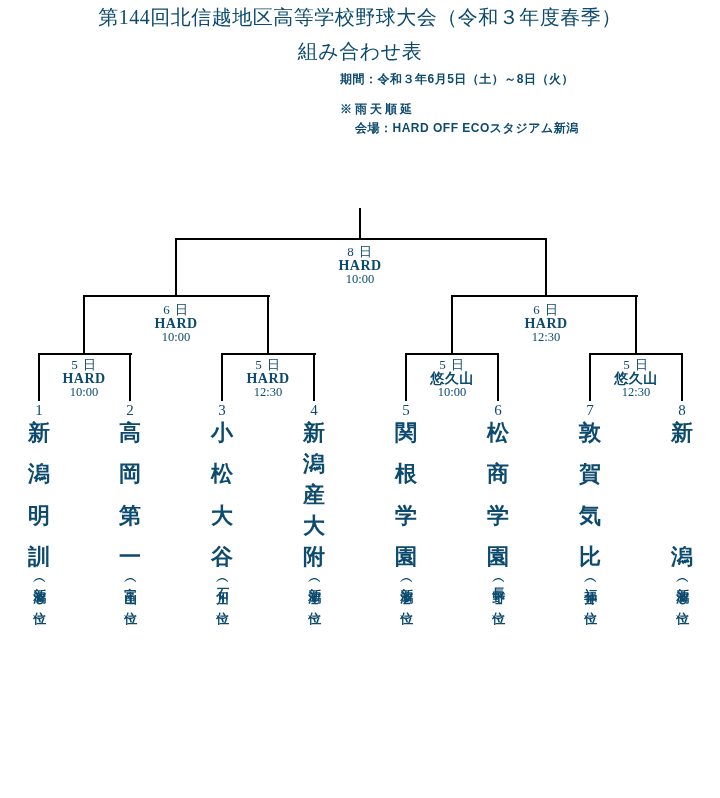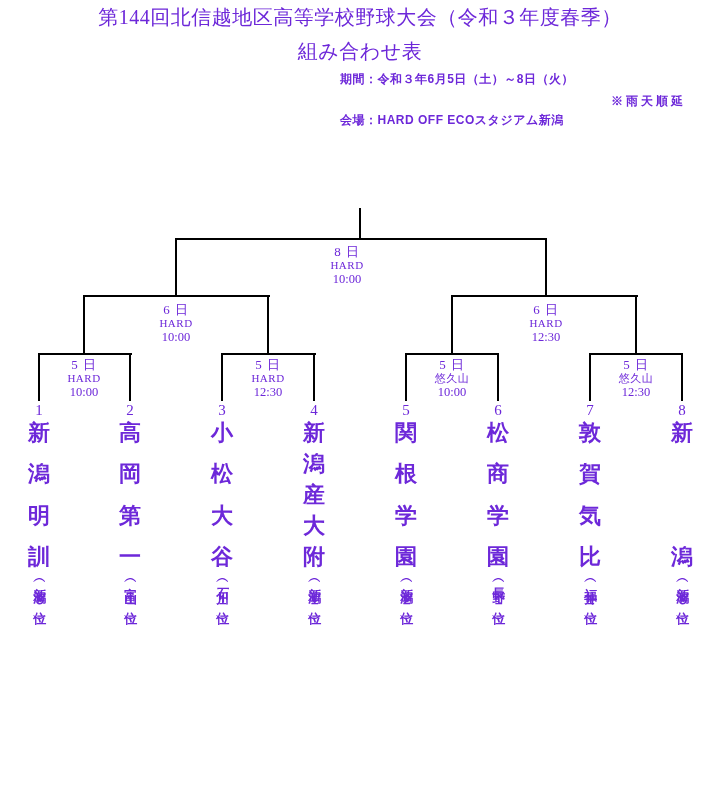--- a/index.html
+++ b/index.html
@@ -1,46 +1,46 @@
 <!DOCTYPE html>
 <html><head>
 <meta charset="utf-8">
 <style>
   html,body{margin:0;padding:0;background:#fff;}
   #canvas{
     position:relative;width:720px;height:635px;background:#ffffff;
-    overflow:hidden;color:#6d28d9;
+    overflow:hidden;color:#0c4a6e;
     font-family:"Liberation Sans",sans-serif;
   }
   
   .title{
     position:absolute;top:6px;left:0;width:720px;text-align:center;
     font-family:"Liberation Serif",serif;font-size:20px;line-height:22px;
     font-weight:500;letter-spacing:.5px;white-space:nowrap;
   }
   .title2{top:40px;}
   
   .info{
     position:absolute;left:340px;top:70px;width:352px;
     font-weight:bold;font-size:12px;line-height:19px;white-space:nowrap;
   }
   .info-period{letter-spacing:.5px;}
-  .info-rain{text-align:right;letter-spacing:3px;padding-right:6px;margin-top:3px;}
-  .info-venue1{letter-spacing:.5px;margin-top:0px;}
+  .info-rain{letter-spacing:3px;padding-right:6px;margin-top:11px;}
+  .info-venue1{letter-spacing:.5px;margin-top:0px;margin-left:15px;}
   .info-venue2{padding-left:52px;letter-spacing:1px;}
   
   .hl{position:absolute;height:2px;background:#000;}
   .vl{position:absolute;width:2px;background:#000;}
   
   .mlabel{
     position:absolute;width:120px;text-align:center;
     font-family:"Liberation Serif",serif;white-space:nowrap;
   }
   .bl-day{font-size:13px;line-height:15px;letter-spacing:1px;}
-  .bl-venue{font-size:11px;line-height:13px;letter-spacing:.5px;}
+  .bl-venue{font-size:14px;line-height:13px;letter-spacing:.5px;font-weight:bold;}
   .bl-time{font-size:12.5px;line-height:14px;}
   
   .team{
     position:absolute;top:400px;width:60px;
     display:flex;flex-direction:column;align-items:center;
   }
   .team-number{
     font-family:"Liberation Serif",serif;font-size:15px;line-height:20px;height:20px;
   }
   .team-name{
@@ -90,21 +90,21 @@
   <div class="hl" style="left:589px;top:353px;width:94px"></div>
   <div class="vl" style="left:38px;top:353px;height:48px"></div>
   <div class="vl" style="left:129px;top:353px;height:48px"></div>
   <div class="vl" style="left:221px;top:353px;height:48px"></div>
   <div class="vl" style="left:313px;top:353px;height:48px"></div>
   <div class="vl" style="left:405px;top:353px;height:48px"></div>
   <div class="vl" style="left:497px;top:353px;height:48px"></div>
   <div class="vl" style="left:589px;top:353px;height:48px"></div>
   <div class="vl" style="left:681px;top:353px;height:48px"></div>
 
-  <div class="mlabel" style="left:287px;top:244px">
+  <div class="mlabel" style="left:300px;top:244px">
     <div class="bl-day">8 日</div>
     <div class="bl-venue">HARD</div>
     <div class="bl-time">10:00</div>
   </div>
   <div class="mlabel" style="left:116px;top:302px">
     <div class="bl-day">6 日</div>
     <div class="bl-venue">HARD</div>
     <div class="bl-time">10:00</div>
   </div>
   <div class="mlabel" style="left:486px;top:302px">

